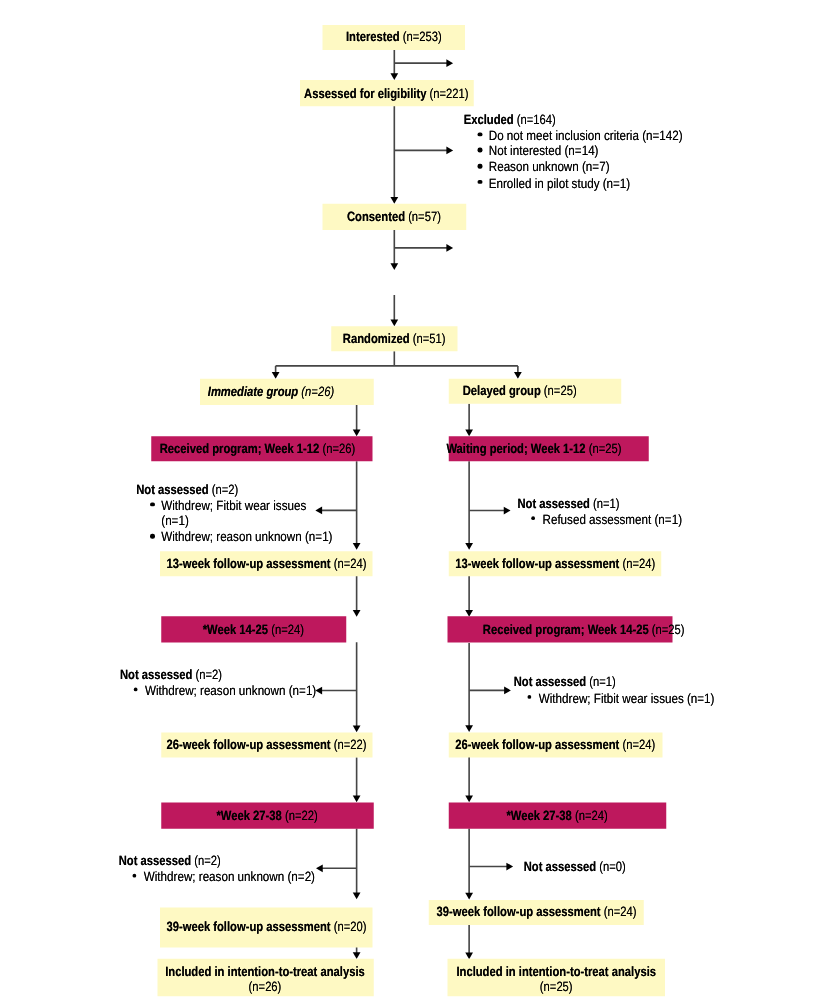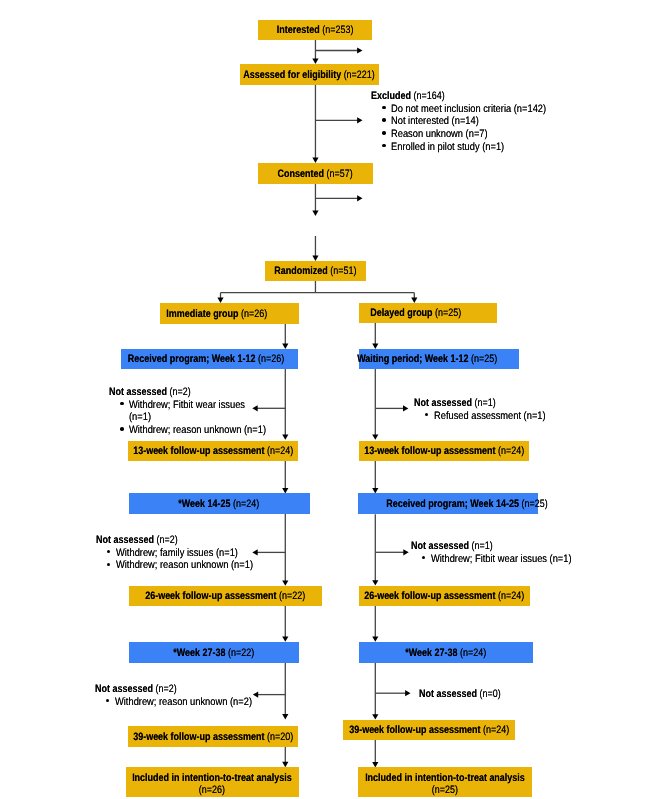--- a/index.html
+++ b/index.html
@@ -10,22 +10,22 @@
        font-family:"Liberation Sans",sans-serif;color:#000;font-size:10.8px;
        -webkit-font-smoothing:antialiased;text-rendering:geometricPrecision;}
   #stage{position:relative;width:666px;height:799px;}
   svg#lines{position:absolute;left:0;top:0;width:666px;height:799px;pointer-events:none;}
   .tx{display:inline-block;transform:scaleX(0.832);transform-origin:center;white-space:nowrap;}
   .txw{display:block;transform:scaleX(0.832);transform-origin:left center;}
   .box{position:absolute;box-sizing:border-box;display:flex;align-items:center;
        justify-content:center;text-align:center;line-height:13px;}
   .box .tx{position:relative;top:0.9px;}
   .box.two .tx{line-height:11.9px;top:3.1px;}
-  .blue{background:#eab308;}
-  .yellow{background:#3b82f6;justify-content:center;}
+  .blue{background:#fef9c3;}
+  .yellow{background:#be185d;justify-content:center;}
   b{font-weight:bold;}
   .note{position:absolute;line-height:12.7px;}
   .note .hdr{white-space:nowrap;}
   .note ul{margin:0;padding:0;list-style:none;}
   .note li{position:relative;padding-left:20.2px;}
   .note li::before{content:"";position:absolute;left:11.4px;top:3.1px;width:3.5px;height:3.5px;
       border-radius:50%;background:#000;}
   .note .tx{transform-origin:left center;}
   .note li .tx,.note li .txw{transform-origin:left center;transform:scaleX(0.863);}
 </style>
@@ -100,57 +100,57 @@
     </div>
   <div class="box blue" style="left:240px;top:64px;width:139px;height:20.5px;">
       <span class="tx"><b>Assessed for eligibility</b><span> (n=221)</span></span>
     </div>
   <div class="box blue" style="left:257.5px;top:163px;width:115px;height:20.5px;">
       <span class="tx"><b>Consented</b><span> (n=57)</span></span>
     </div>
   <div class="box blue" style="left:265px;top:261px;width:100.5px;height:20px;">
       <span class="tx"><b>Randomized</b><span> (n=51)</span></span>
     </div>
-  <div class="box blue" style="left:160px;top:303px;width:138.5px;height:20.5px;padding-right:24.2px;">
+  <div class="box blue" style="left:160px;top:303px;width:138.5px;height:20.5px;padding-right:24.2px;font-style:italic;">
       <span class="tx"><b>Immediate group</b><span> (n=26)</span></span>
     </div>
   <div class="box blue" style="left:359px;top:303px;width:138px;height:20px;padding-right:25px;">
       <span class="tx"><b>Delayed group</b><span> (n=25)</span></span>
     </div>
   <div class="box yellow" style="left:121px;top:349px;width:177px;height:20px;padding-right:6.4px;">
       <span class="tx"><b>Received program; Week 1-12</b><span> (n=26)</span></span>
     </div>
   <div class="box yellow" style="left:359px;top:349px;width:160px;height:20px;padding-right:23px;">
       <span class="tx"><b>Waiting period; Week 1-12</b><span> (n=25)</span></span>
     </div>
   <div class="box blue" style="left:128px;top:440.5px;width:170px;height:20.5px;">
       <span class="tx"><b>13-week follow-up assessment</b><span> (n=24)</span></span>
     </div>
   <div class="box blue" style="left:359px;top:440.5px;width:170px;height:20.5px;">
       <span class="tx"><b>13-week follow-up assessment</b><span> (n=24)</span></span>
     </div>
-  <div class="box yellow" style="left:128.6px;top:493.4px;width:181px;height:20.4px;">
+  <div class="box yellow" style="left:128.6px;top:493.4px;width:148px;height:20.4px;">
       <span class="tx"><b>*Week 14-25</b><span> (n=24)</span></span>
     </div>
   <div class="box yellow" style="left:358.3px;top:493.4px;width:179.8px;height:20.9px;padding-left:37px;">
       <span class="tx"><b>Received program; Week 14-25</b><span> (n=25)</span></span>
     </div>
-  <div class="box blue" style="left:129px;top:585.8px;width:193px;height:20px;">
+  <div class="box blue" style="left:129px;top:585.8px;width:169px;height:20px;">
       <span class="tx"><b>26-week follow-up assessment</b><span> (n=22)</span></span>
     </div>
   <div class="box blue" style="left:358.5px;top:585.6px;width:171px;height:20px;">
       <span class="tx"><b>26-week follow-up assessment</b><span> (n=24)</span></span>
     </div>
   <div class="box yellow" style="left:128.7px;top:641.8px;width:170.4px;height:20.9px;">
       <span class="tx"><b>*Week 27-38</b><span> (n=22)</span></span>
     </div>
   <div class="box yellow" style="left:358.5px;top:641.8px;width:174.7px;height:20.9px;">
       <span class="tx"><b>*Week 27-38</b><span> (n=24)</span></span>
     </div>
-  <div class="box blue" style="left:128px;top:726px;width:170px;height:21px;">
+  <div class="box blue" style="left:128px;top:726px;width:170px;height:32px;">
       <span class="tx"><b>39-week follow-up assessment</b><span> (n=20)</span></span>
     </div>
   <div class="box blue" style="left:343px;top:719.6px;width:171.8px;height:20.3px;">
       <span class="tx"><b>39-week follow-up assessment</b><span> (n=24)</span></span>
     </div>
   <div class="box blue two" style="left:126px;top:767.2px;width:172.9px;height:30px;">
       <span class="tx"><b>Included in intention-to-treat analysis</b><span></span><br><span>(n=26)</span></span>
     </div>
   <div class="box blue two" style="left:358.2px;top:767.4px;width:173.4px;height:29.8px;">
       <span class="tx"><b>Included in intention-to-treat analysis</b><span></span><br><span>(n=25)</span></span>
@@ -175,21 +175,20 @@
     </div>
   <div class="note" style="left:413.5px;top:397px;">
       <div class="hdr"><span class="tx"><b>Not assessed</b><span> (n=1)</span></span></div>
       <ul>
         <li><span class="tx">Refused assessment (n=1)</span></li>
       </ul>
     </div>
   <div class="note" style="left:95.5px;top:534px;">
       <div class="hdr"><span class="tx"><b>Not assessed</b><span> (n=2)</span></span></div>
       <ul>
-        <li><span class="tx">Withdrew; family issues (n=1)</span></li>
         <li><span class="tx">Withdrew; reason unknown (n=1)</span></li>
       </ul>
     </div>
   <div class="note" style="left:410.5px;top:540px;">
       <div class="hdr"><span class="tx"><b>Not assessed</b><span> (n=1)</span></span></div>
       <ul>
         <li><span class="tx">Withdrew; Fitbit wear issues (n=1)</span></li>
       </ul>
     </div>
   <div class="note" style="left:94.5px;top:683px;">

